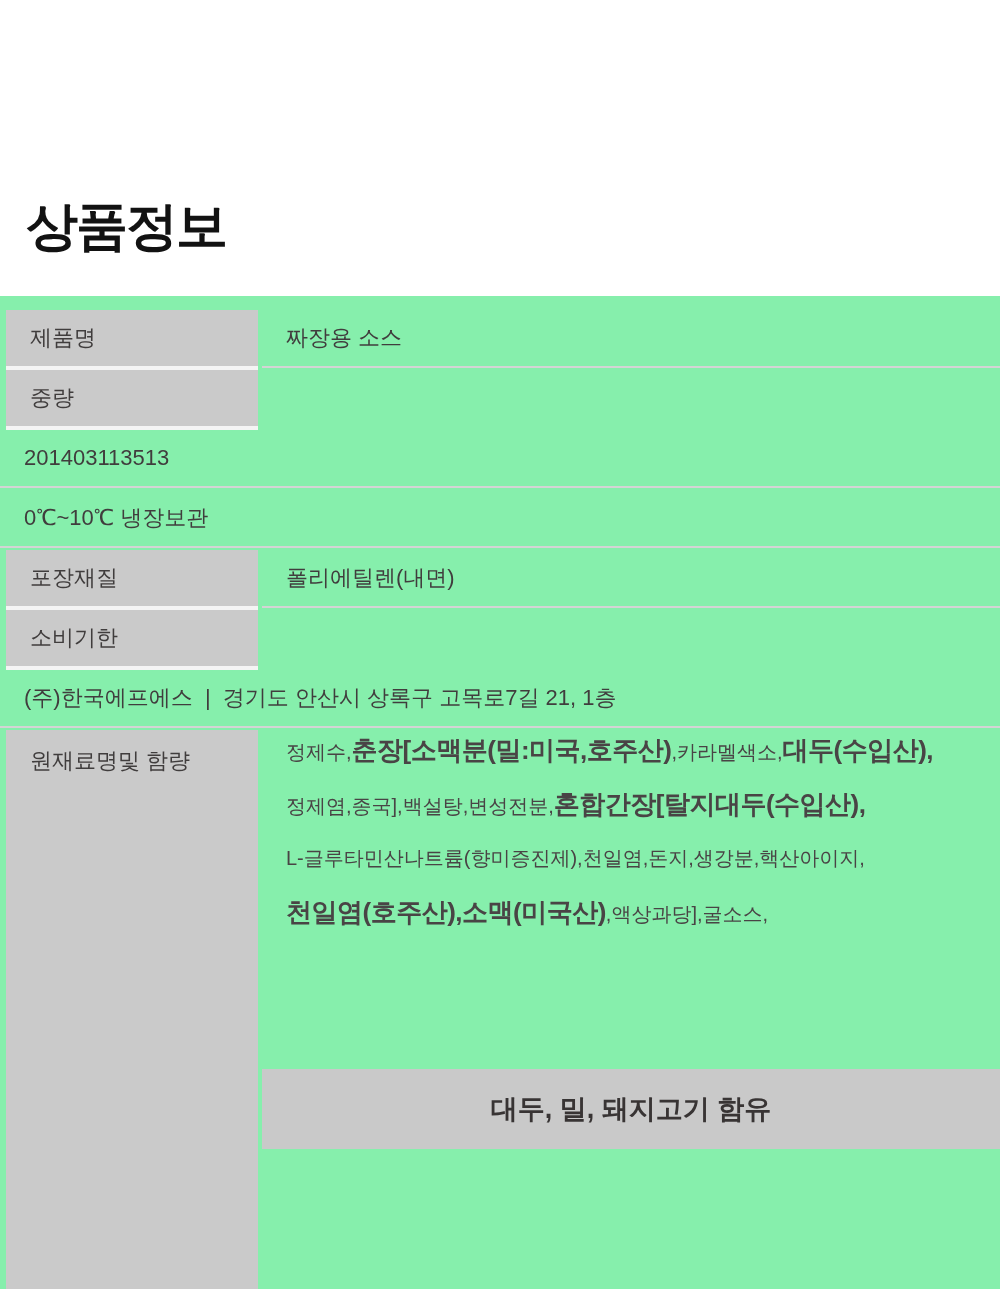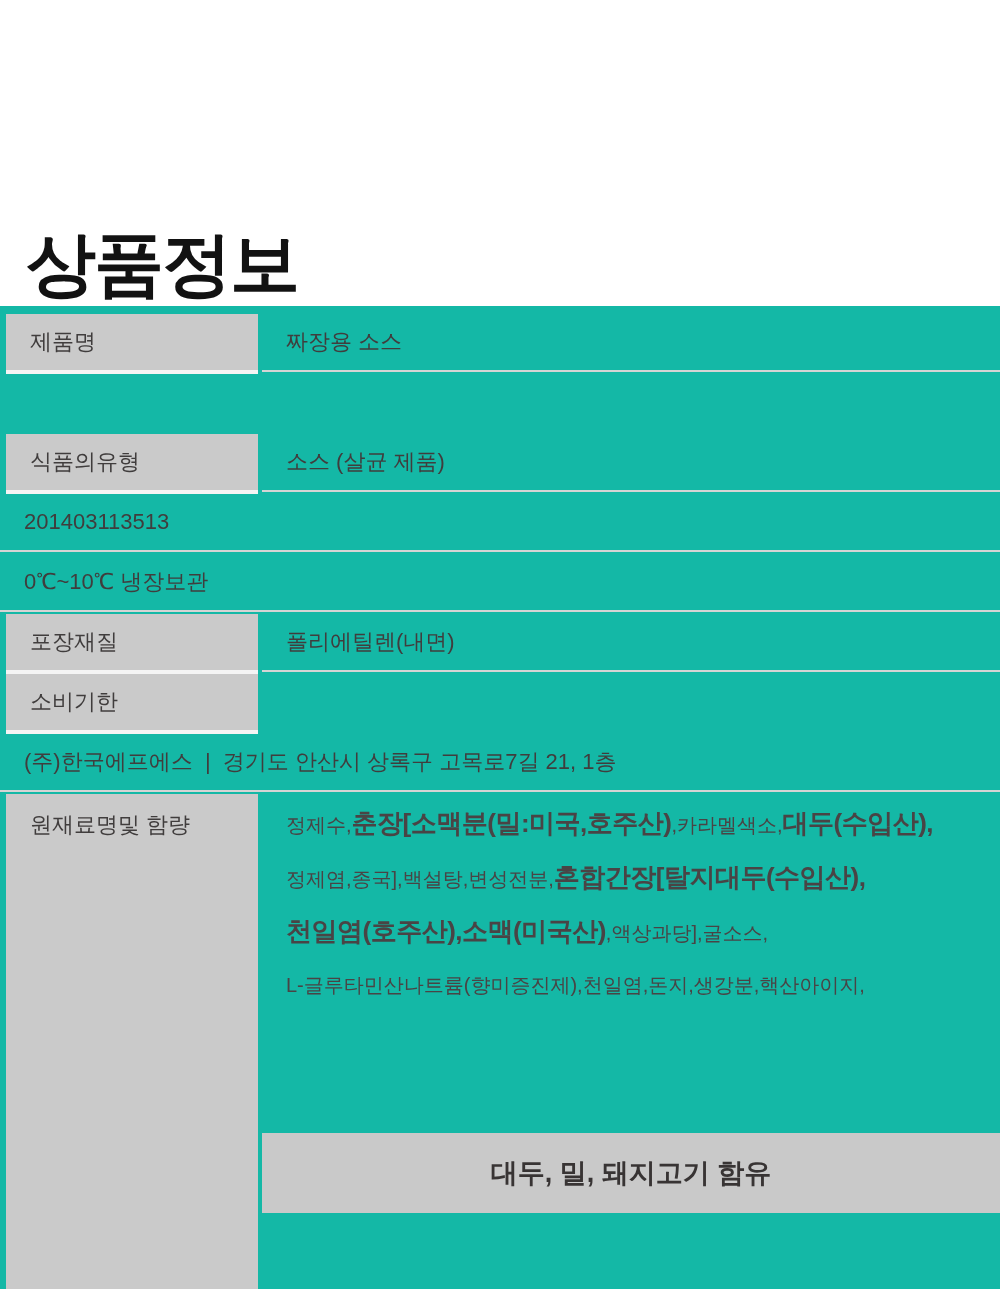--- a/index.html
+++ b/index.html
@@ -4,28 +4,28 @@
 <style>
   html,body{margin:0;padding:0;}
   body{
     width:1000px;height:1289px;position:relative;
     background:#ffffff;
     font-family:"Liberation Sans", sans-serif;
     color:#3f3c3c;
     overflow:hidden;
   }
   .page-title{
-    position:absolute;left:26px;top:226px;
-    font-size:70px;font-weight:900;letter-spacing:-2px;
+    position:absolute;left:26px;top:198px;
+    font-size:52px;font-weight:900;letter-spacing:-2px;
     color:#121212;line-height:1.1;
   }
   .table{
     position:absolute;left:0;right:0;top:296px;bottom:0;
-    background:#14b8a6;
-    padding-top:8px;box-sizing:border-box;margin-top:10px;
+    background:#86efac;
+    padding-top:14px;box-sizing:border-box;
   }
   .row{display:flex;height:56px;margin-bottom:4px;}
   .label{
     width:252px;margin-left:6px;margin-right:4px;
     background:#cacaca;
     display:flex;align-items:center;
     padding-left:24px;box-sizing:border-box;
     font-size:22px;color:#403d3d;
     box-shadow:0 4px 0 0 #f4f4f4;
     flex:none;
@@ -41,21 +41,21 @@
   .label.big{
     height:628px;align-items:flex-start;padding-top:16px;
     box-shadow:none;
   }
   .right-col{flex:1;display:flex;flex-direction:column;}
   .ingredients{
     height:335px;box-sizing:border-box;
     padding:2px 10px 0 24px;
   }
   .ing-line{
-    height:54px;line-height:54px;white-space:nowrap;
+    height:54px;line-height:36px;white-space:nowrap;
     color:#494445;
   }
   .ing-r{font-size:20px;font-weight:400;}
   .ing-b{font-size:26px;font-weight:700;letter-spacing:-0.5px;}
   .allergen{
     height:80px;margin-top:4px;background:#c9c9c9;
     display:flex;align-items:center;justify-content:center;
     font-size:27px;font-weight:700;color:#383434;
   }
   .bottom-cell{height:78px;margin-top:4px;}
@@ -66,26 +66,23 @@
 <div class="page-title">상품정보</div>
 
 <div class="table">
   <div id="rows">
   <div class="row">
     <div class="label">제품명</div>
     <div class="value">짜장용 소스</div>
   </div>
 
   <div class="row">
+    <div class="label">중량</div>
   </div>
 
-  <div class="row">
-    <div class="label">식품의유형</div>
-    <div class="value">소스 (살균 제품)</div>
-  </div>
 
   <div class="row">
     <div class="value">201403113513</div>
   </div>
 
   <div class="row">
     <div class="value">0℃~10℃ 냉장보관</div>
   </div>
 
   <div class="row">
@@ -101,20 +98,20 @@
     <div class="value">(주)한국에프에스  |  경기도 안산시 상록구 고목로7길 21, 1층</div>
   </div>
 </div>
 
   <div class="row-big">
     <div class="label big">원재료명및 함량</div>
     <div class="right-col">
       <div class="ingredients" id="ing-lines">
           <div class="ing-line"><span class="ing-r">정제수,</span><span class="ing-b">춘장[소맥분(밀:미국,호주산)</span><span class="ing-r">,카라멜색소,</span><span class="ing-b">대두(수입산),</span></div>
           <div class="ing-line"><span class="ing-r">정제염,종국],백설탕,변성전분,</span><span class="ing-b">혼합간장[탈지대두(수입산),</span></div>
+          <div class="ing-line"><span class="ing-r">L-글루타민산나트륨(향미증진제),천일염,돈지,생강분,핵산아이지,</span></div>
           <div class="ing-line"><span class="ing-b">천일염(호주산),소맥(미국산)</span><span class="ing-r">,액상과당],굴소스,</span></div>
-          <div class="ing-line"><span class="ing-r">L-글루타민산나트륨(향미증진제),천일염,돈지,생강분,핵산아이지,</span></div>
         </div>
       <div class="allergen">대두, 밀, 돼지고기 함유</div>
       <div class="bottom-cell"></div>
     </div>
   </div>
 </div>
 
 </body></html>

